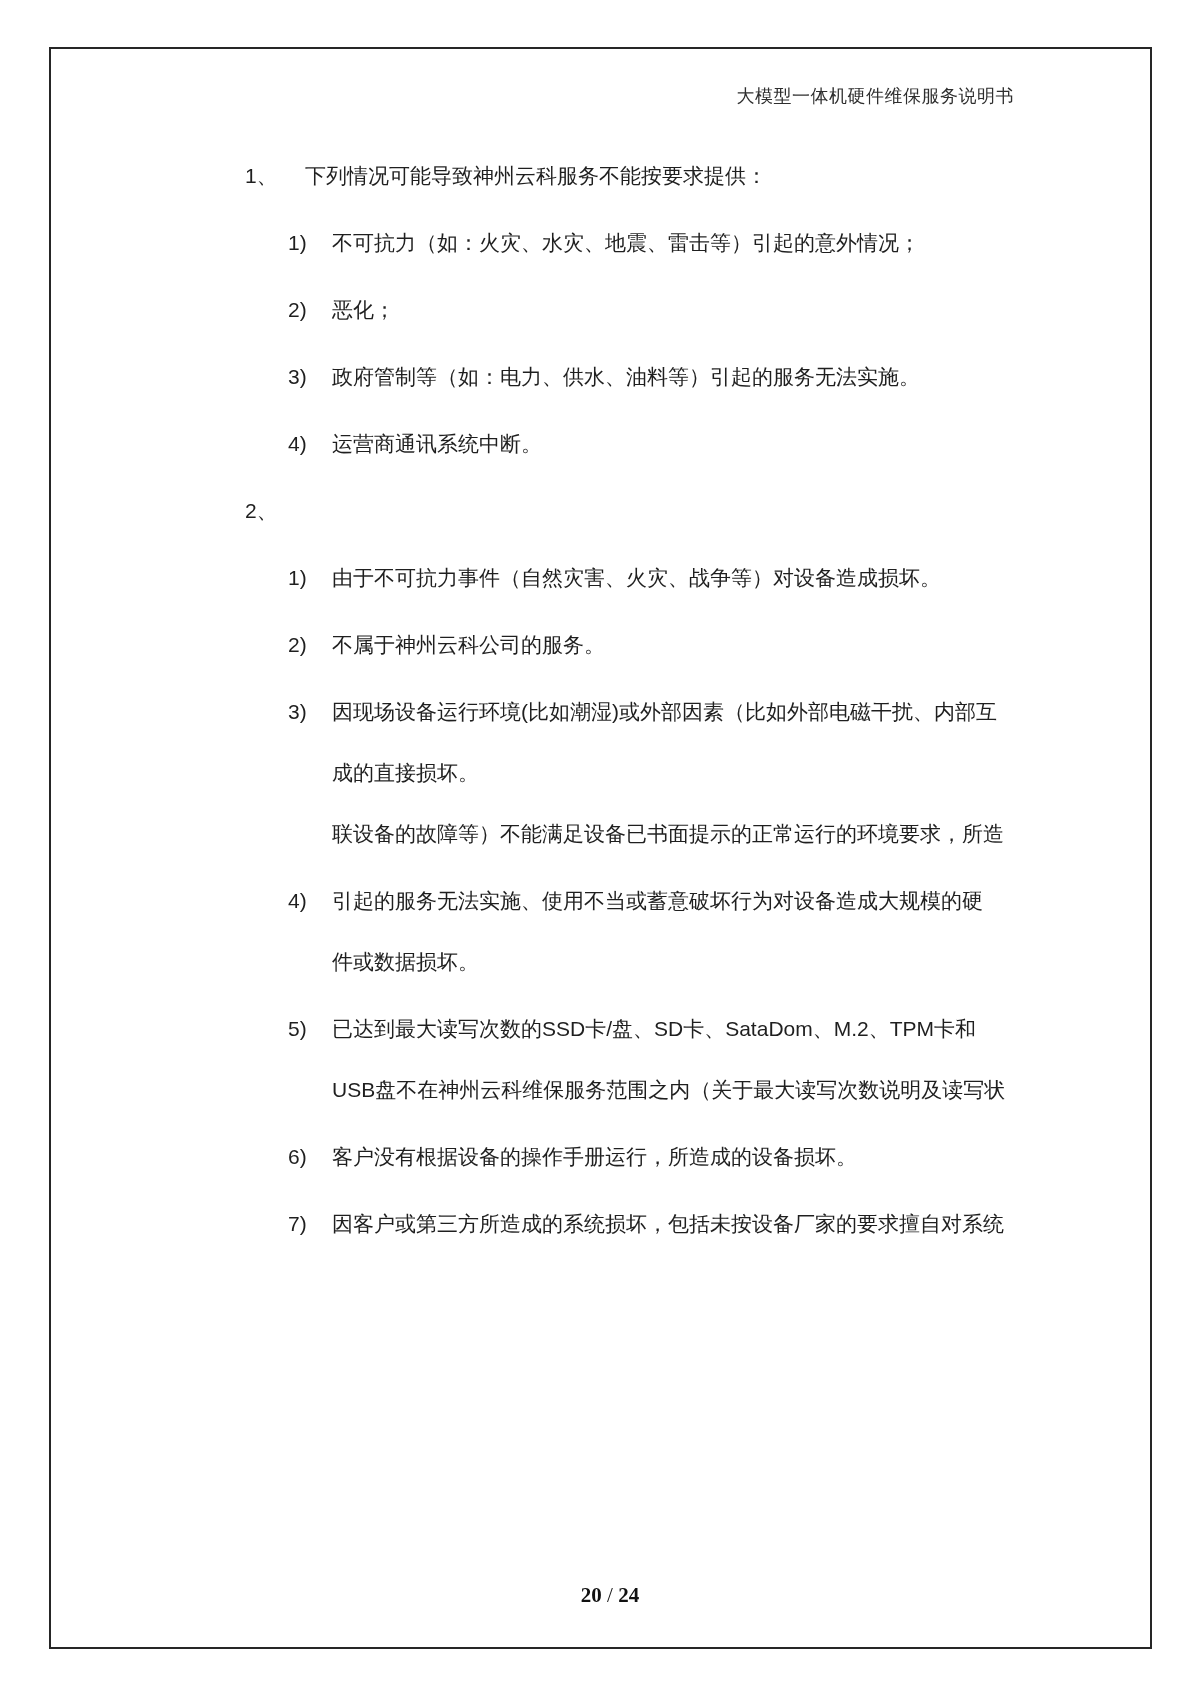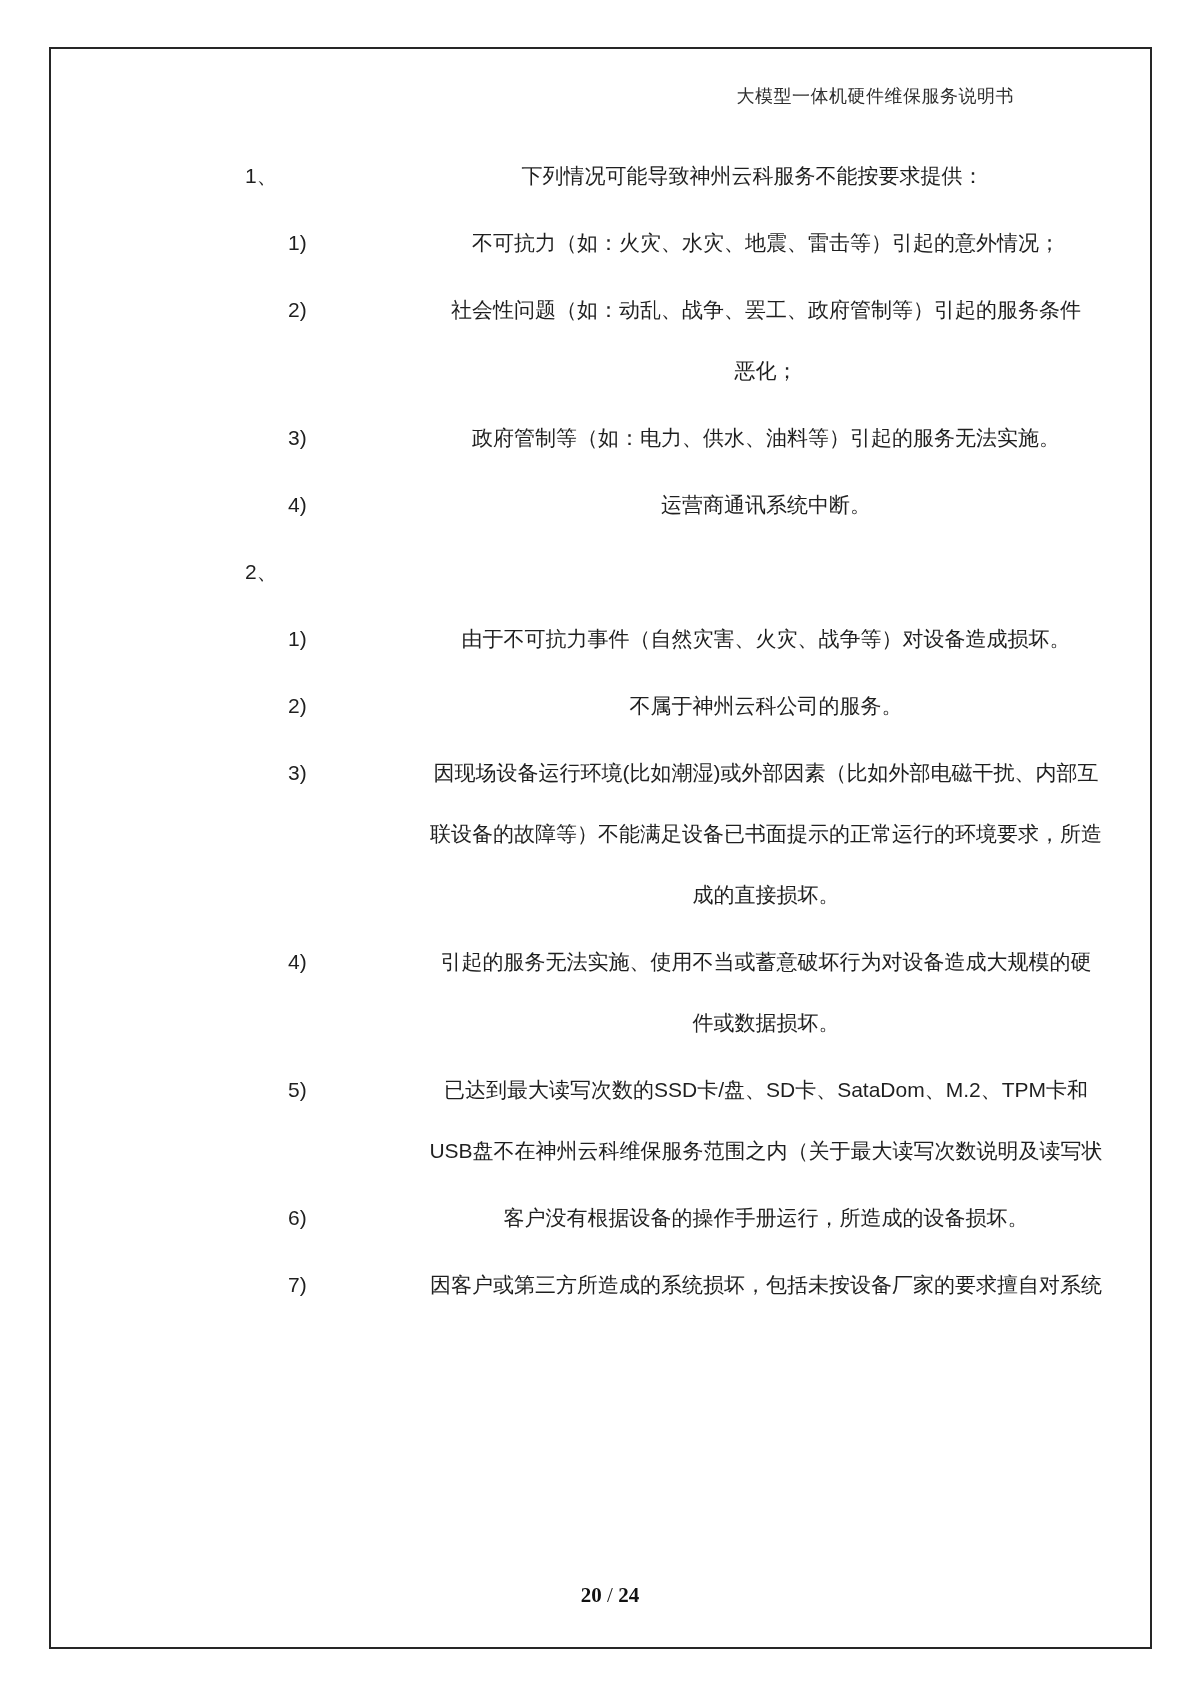--- a/index.html
+++ b/index.html
@@ -48,21 +48,21 @@
   }
   .para.first { margin-top: 0; }
   .marker {
     flex: 0 0 auto;
     font-size: 21px;
     line-height: 61px;
     white-space: nowrap;
   }
   .lvl1 .marker { margin-left: 245px; width: 60px; }
   .lvl2 .marker { margin-left: 288px; width: 44px; }
-  .lines { flex: 1 1 auto; min-width: 0; text-align: center; }
+  .lines { flex: 1 1 auto; min-width: 0; }
   .line {
     font-size: 21px;
     line-height: 61px;
     white-space: nowrap;
   }
   .doc-footer {
     position: absolute;
     top: 1583px;
     left: 10px;
     width: 1200px;
@@ -94,21 +94,20 @@
     <div class="para lvl2">
       <span class="marker">1)</span>
       <div class="lines">
         <div class="line">不可抗力（如：火灾、水灾、地震、雷击等）引起的意外情况；</div>
       </div>
     </div>
 
     <div class="para lvl2">
       <span class="marker">2)</span>
       <div class="lines">
-        <div class="line">社会性问题（如：动乱、战争、罢工、政府管制等）引起的服务条件</div>
         <div class="line">恶化；</div>
       </div>
     </div>
 
     <div class="para lvl2">
       <span class="marker">3)</span>
       <div class="lines">
         <div class="line">政府管制等（如：电力、供水、油料等）引起的服务无法实施。</div>
       </div>
     </div>
@@ -135,22 +134,22 @@
       <span class="marker">2)</span>
       <div class="lines">
         <div class="line">不属于神州云科公司的服务。</div>
       </div>
     </div>
 
     <div class="para lvl2">
       <span class="marker">3)</span>
       <div class="lines">
         <div class="line">因现场设备运行环境(比如潮湿)或外部因素（比如外部电磁干扰、内部互</div>
+        <div class="line">成的直接损坏。</div>
         <div class="line">联设备的故障等）不能满足设备已书面提示的正常运行的环境要求，所造</div>
-        <div class="line">成的直接损坏。</div>
       </div>
     </div>
 
     <div class="para lvl2">
       <span class="marker">4)</span>
       <div class="lines">
         <div class="line">引起的服务无法实施、使用不当或蓄意破坏行为对设备造成大规模的硬</div>
         <div class="line">件或数据损坏。</div>
       </div>
     </div>

